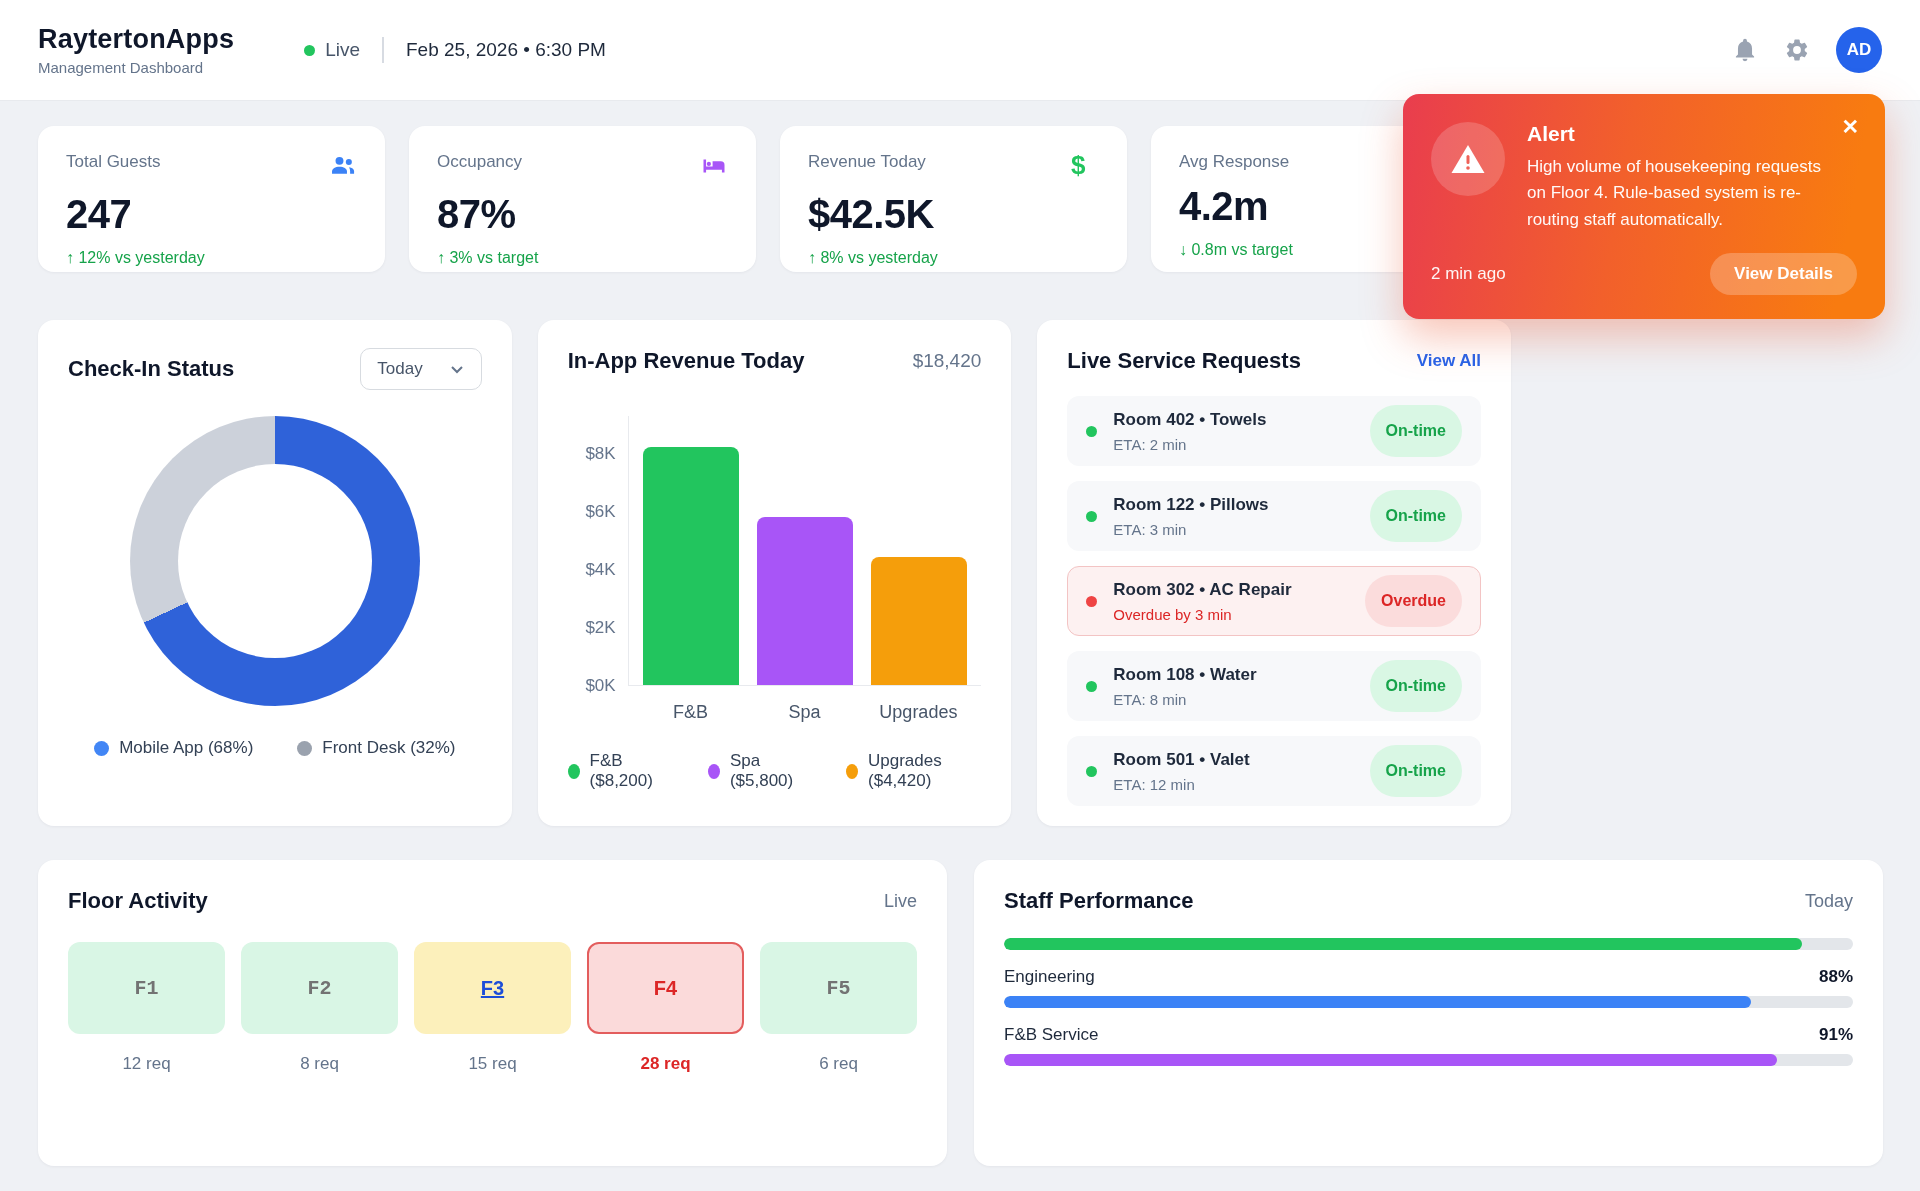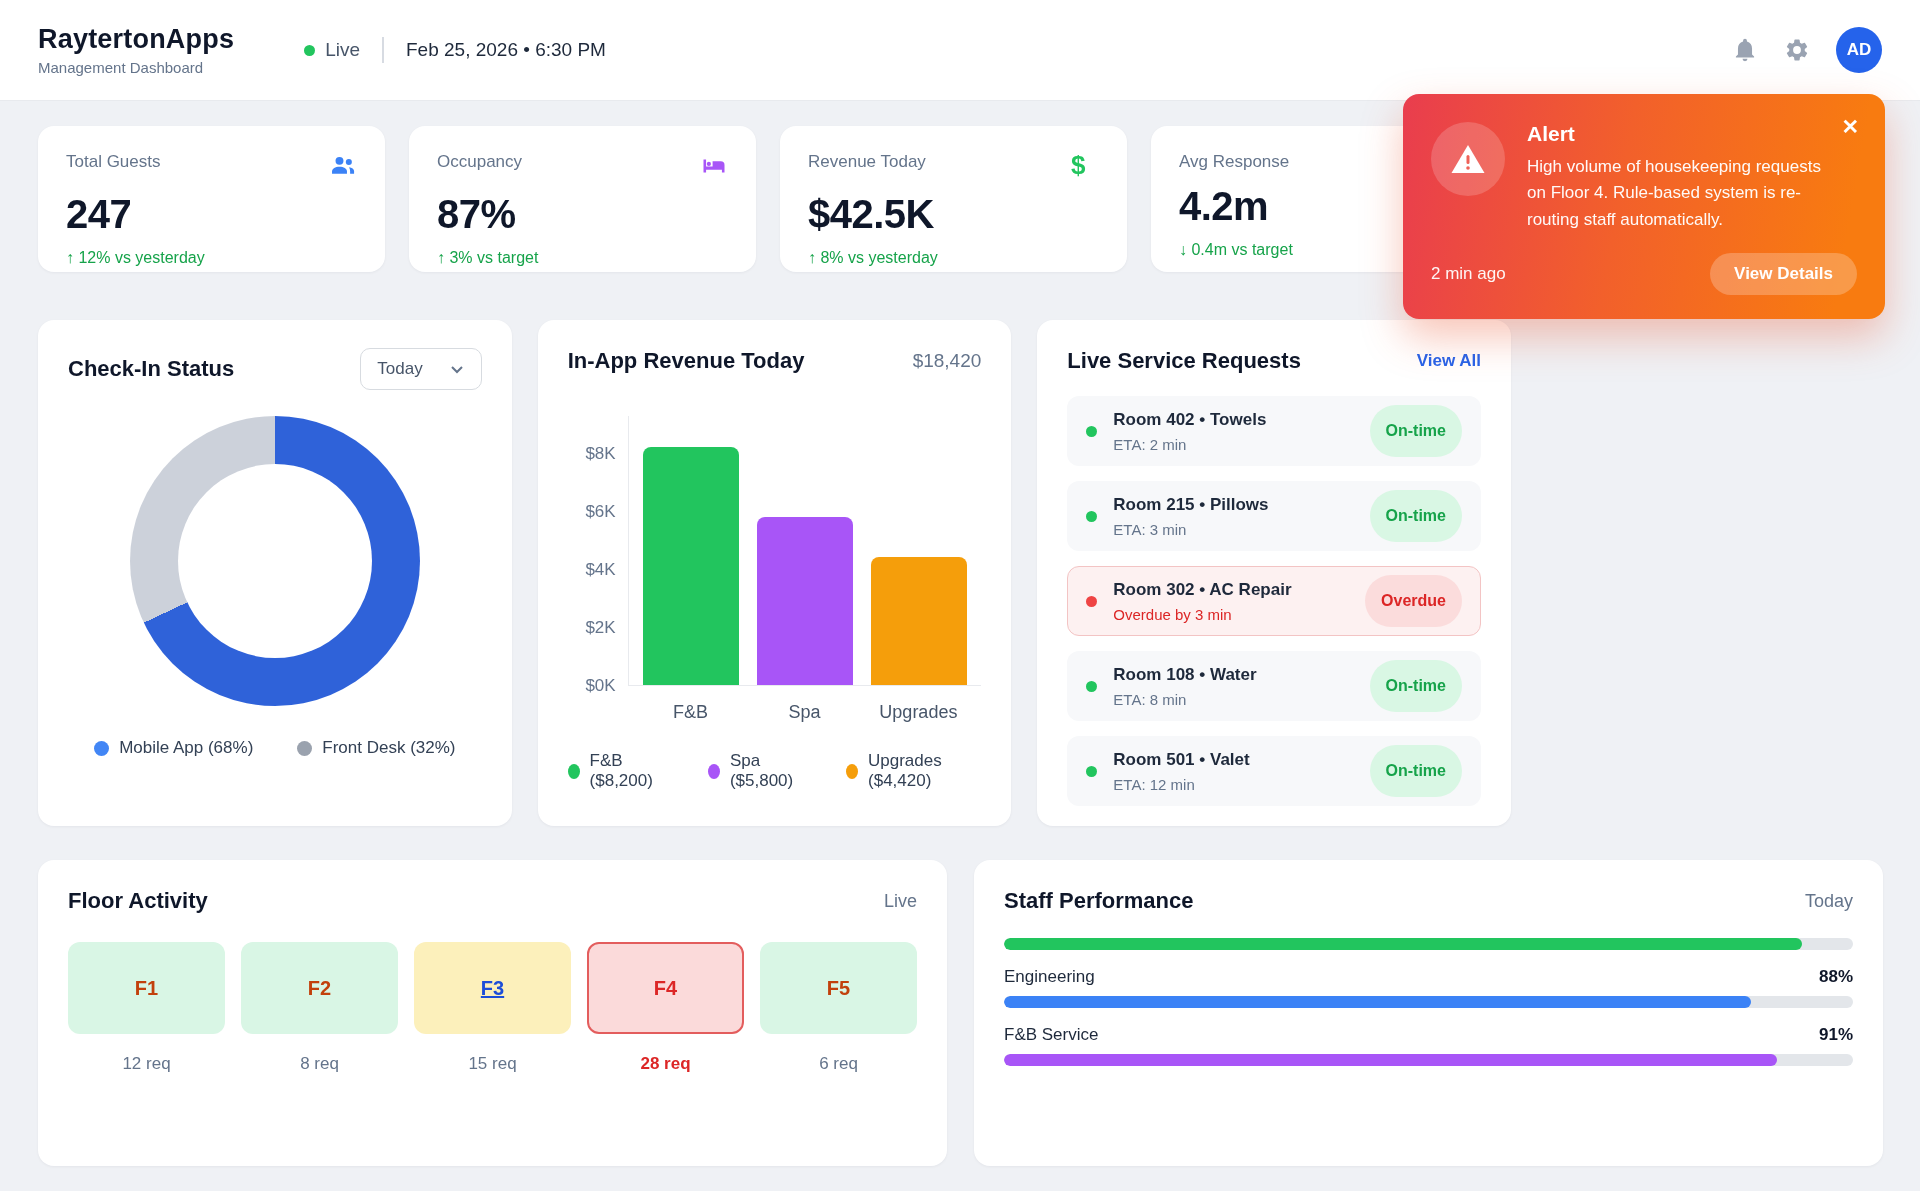--- a/index.html
+++ b/index.html
@@ -85,21 +85,21 @@
 
   
   .row3 { position:absolute; left:38px; top:860px; width:1845px;
           display:grid; grid-template-columns:repeat(2,1fr); gap:27px; }
   .panel3 { height:306px; padding:28px 30px; }
   .badge-text { font-size:18px; color:#64748b; }
 
   .floor-tiles { display:flex; gap:16px; margin-top:28px; }
   .tile { flex:1; height:92px; border-radius:12px; display:flex; align-items:center; justify-content:center;
           font-size:20px; font-weight:700; border:2px solid transparent; cursor:pointer; }
-  .tile.green { background:#d9f6e5; color:#c2410c; }
+  .tile.green { background:#d9f6e5; color:#737373;font-family:Liberation Mono, monospace; }
   .tile.yellow { background:#fcf0bb; color:#1d4ed8;text-decoration:underline; }
   .tile.red { background:#fbdada; color:#dc2626; border-color:#e35d5d; }
   .floor-reqs { display:flex; gap:16px; margin-top:20px; }
   .req { flex:1; text-align:center; font-size:17px; color:#64748b; }
   .req.red { color:#dc2626; font-weight:600; }
 
   .staff-rows { margin-top:24px; }
   .staff-row { margin-bottom:17px; }
   .staff-top { display:flex; justify-content:space-between; align-items:center; }
   .staff-label { font-size:17px; color:#1e293b; }
@@ -186,21 +186,21 @@
           <span class="kpi-icon kpi-dollar" style="color: rgb(34, 197, 94);">$</span>
         </div>
         <div class="kpi-value">$42.5K</div>
         <div class="kpi-delta">↑ 8% vs yesterday</div>
       </div>
       <div class="card kpi-card">
         <div class="kpi-top">
           <div class="kpi-label">Avg Response</div>
         </div>
         <div class="kpi-value">4.2m</div>
-        <div class="kpi-delta">↓ 0.4m vs target</div>
+        <div class="kpi-delta">↓ 0.8m vs target</div>
       </div>
     </div>
 
   <div class="row2">
 
     <div class="card panel">
       <div class="card-head">
         <div class="card-title">Check-In Status</div>
         <div class="select">
           <span>Today</span>
@@ -278,21 +278,21 @@
             <span class="srv-dot"></span>
             <div>
               <div class="srv-room">Room 402 • Towels</div>
               <div class="srv-eta">ETA: 2 min</div>
             </div>
             <span class="pill ontime">On-time</span>
           </div>
           <div class="srv-row">
             <span class="srv-dot"></span>
             <div>
-              <div class="srv-room">Room 215 • Pillows</div>
+              <div class="srv-room">Room 122 • Pillows</div>
               <div class="srv-eta">ETA: 3 min</div>
             </div>
             <span class="pill ontime">On-time</span>
           </div>
           <div class="srv-row overdue">
             <span class="srv-dot"></span>
             <div>
               <div class="srv-room">Room 302 • AC Repair</div>
               <div class="srv-eta">Overdue by 3 min</div>
             </div>

